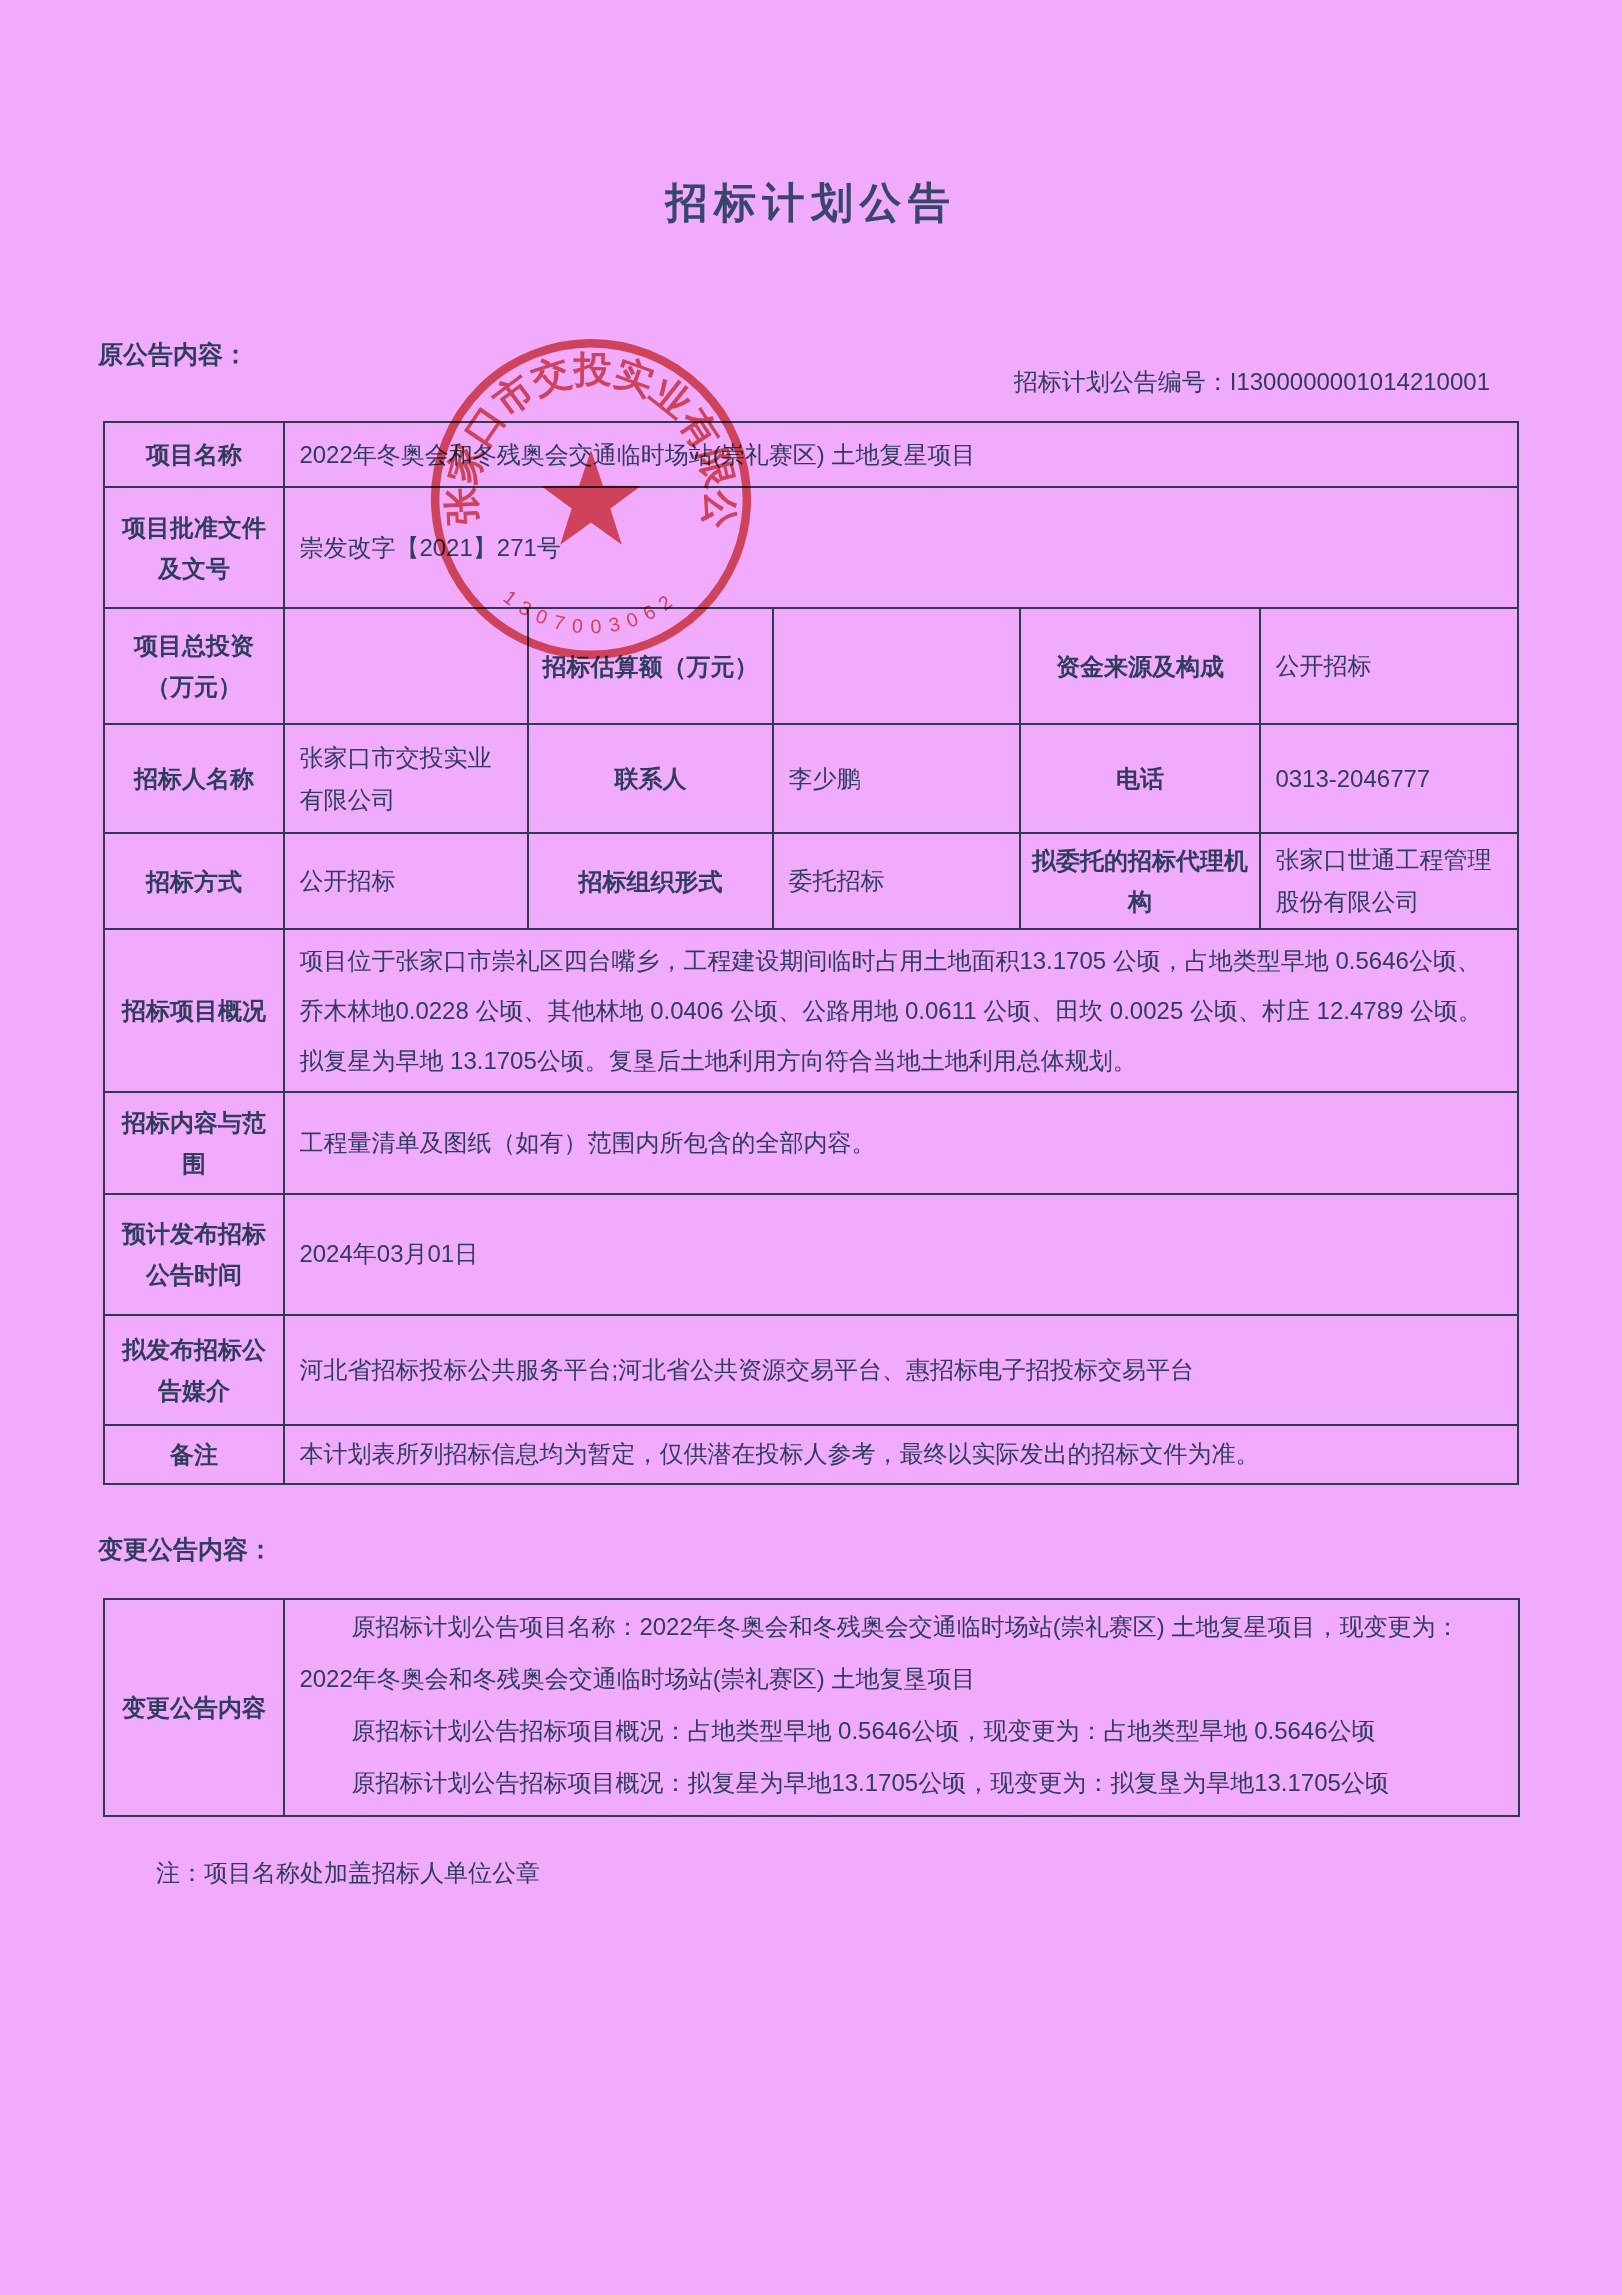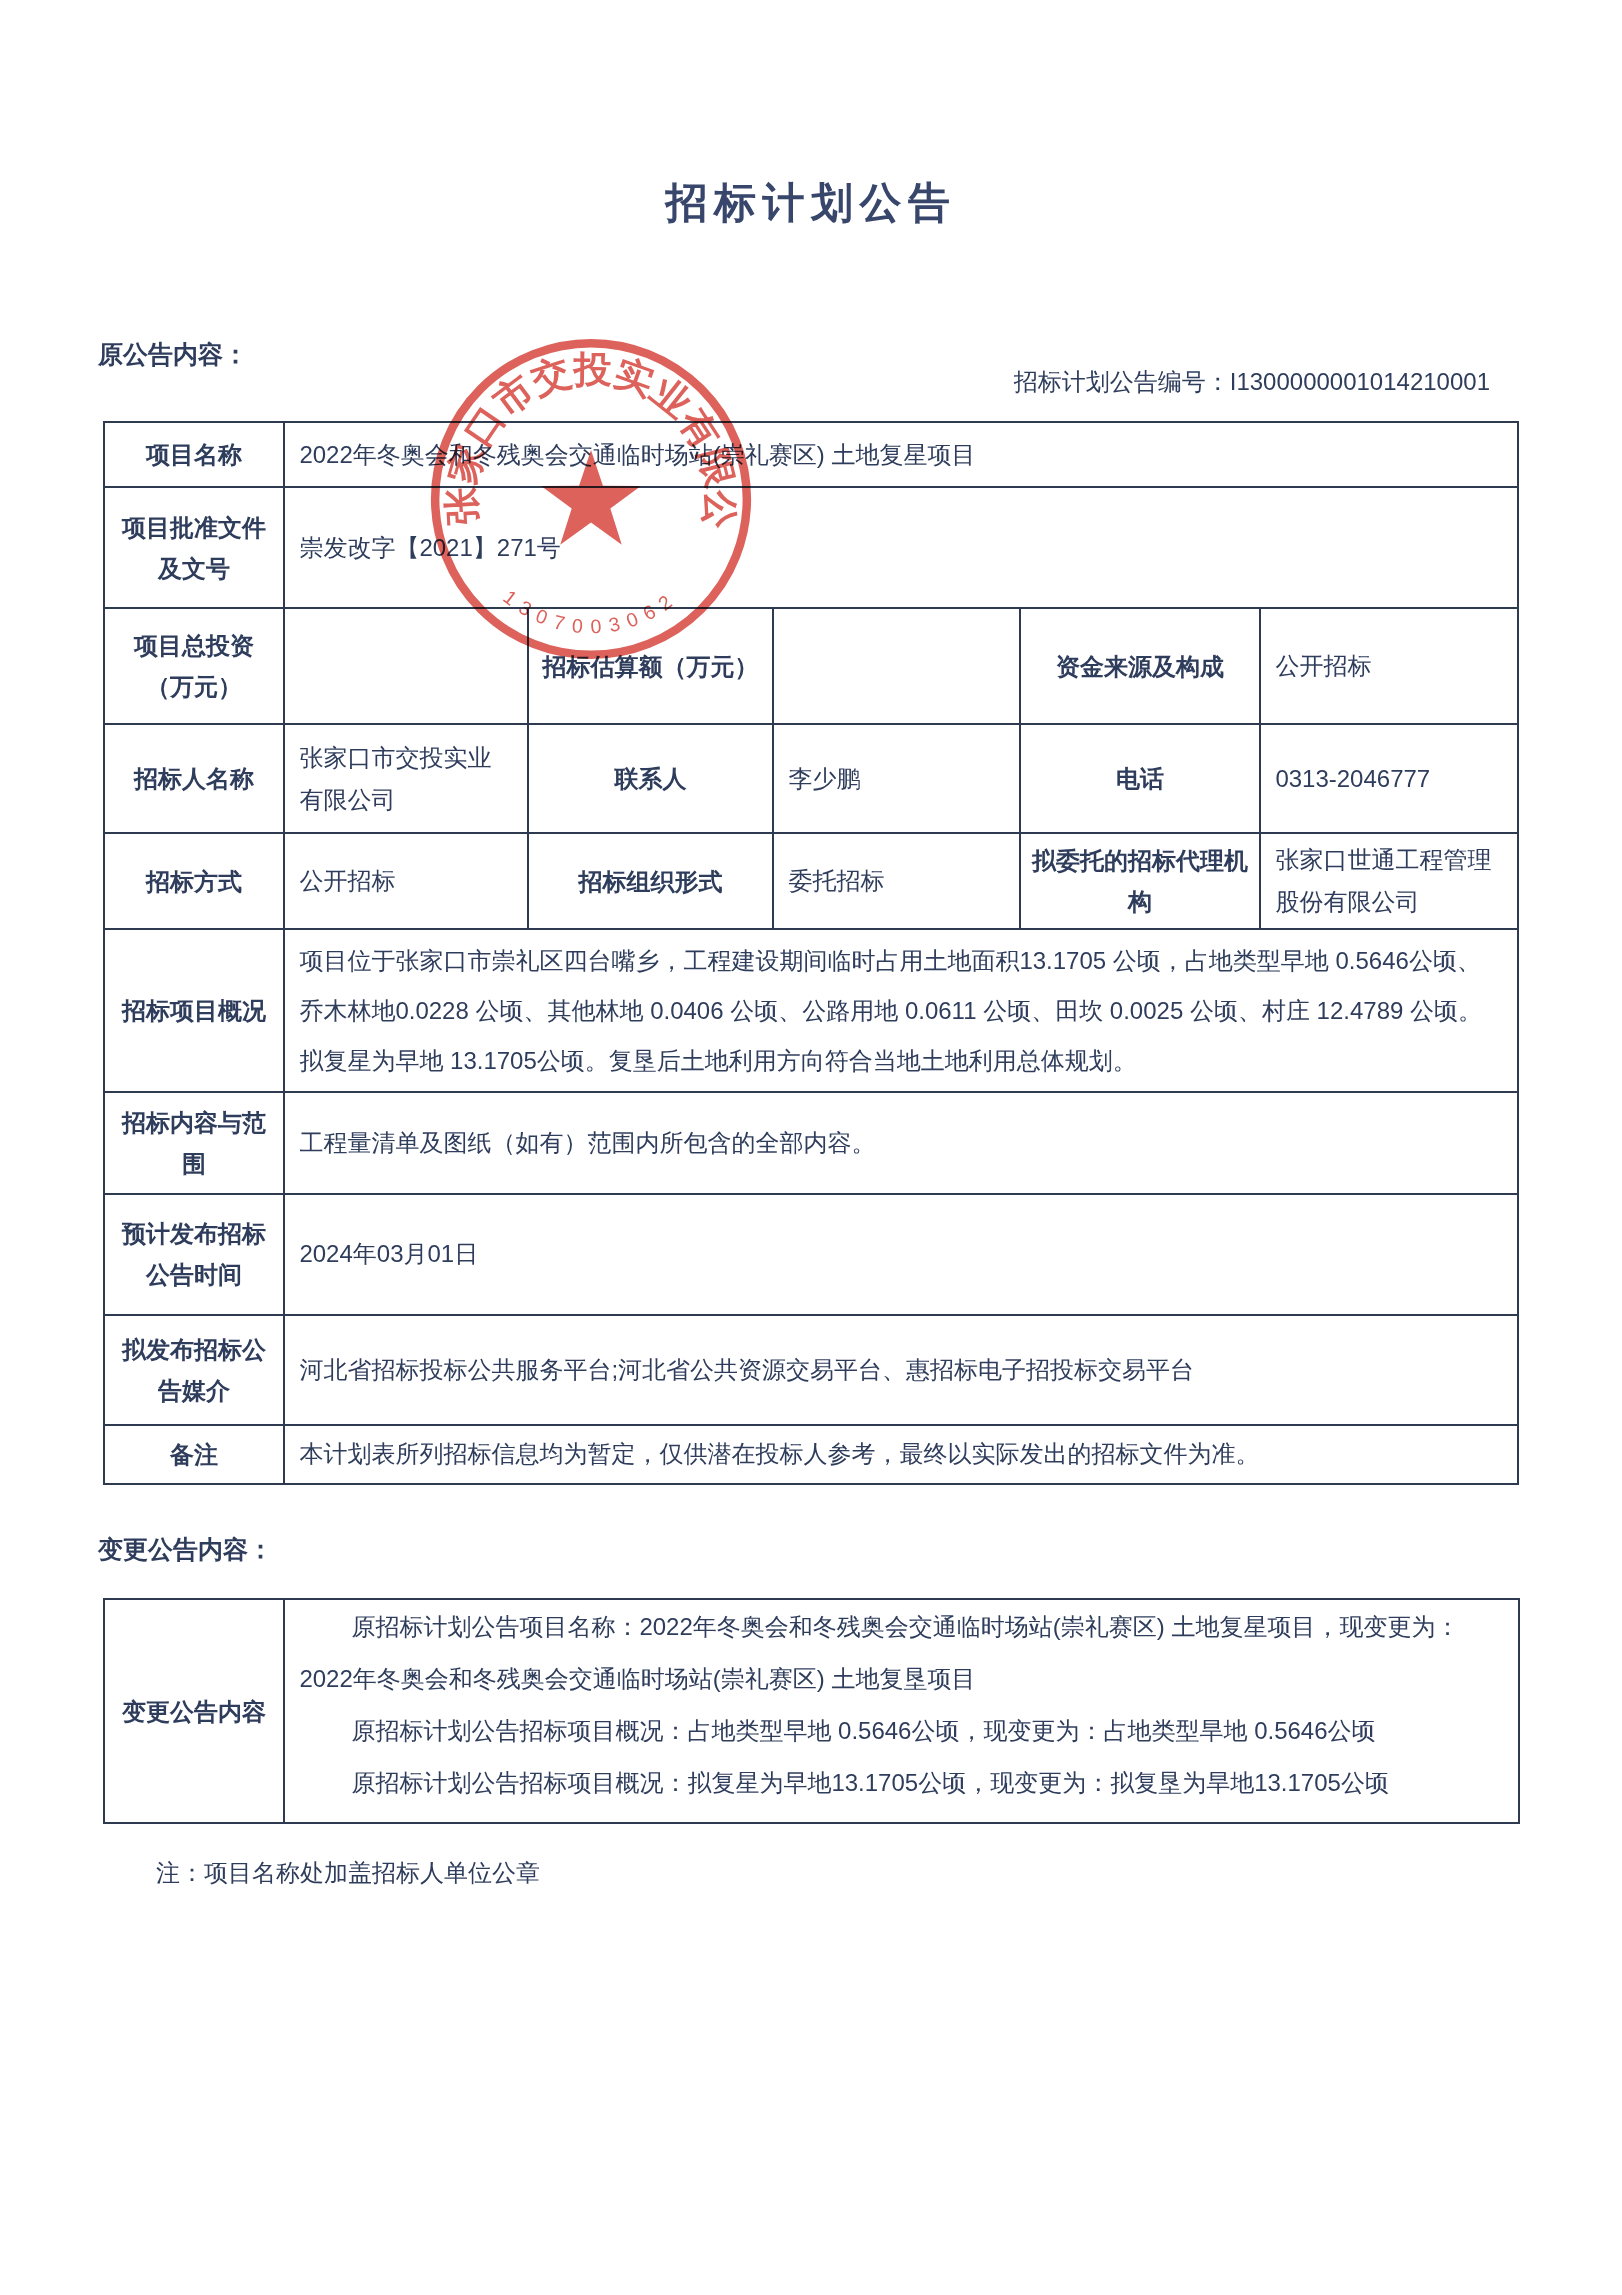--- a/index.html
+++ b/index.html
@@ -1,21 +1,21 @@
 <!DOCTYPE html>
 <html style="font-size:10.5px"><head>
 <meta charset="utf-8">
 <style>
   html, body { margin: 0; padding: 0; background: #e8e8e8; }
   .page {
     position: relative;
     width: 1622px;
     height: 2295px;
     margin: 0 auto;
-    background: #ffffff;
+    background: #f0abfc;
     overflow: hidden;
     font-family: "Liberation Sans", sans-serif;
     color: #2f3d5c;
   }
   .title {
     position: absolute;
     left: 0; top: 175px;
     width: 100%;
     margin: 0;
     text-align: center;
@@ -59,21 +59,21 @@
     padding: 5.2px 10.5px;
     line-height: 41px;
   }
   td.val {
     text-align: left;
     vertical-align: middle;
     padding: 5.2px 18.3px 5.2px 14.4px;
     line-height: 42px;
   }
   td.val.long { line-height: 50px; }
-  .change-table td.val { vertical-align: middle; padding-top: 1.3px; padding-bottom: 13px; }
+  .change-table td.val { vertical-align: middle; padding-top: 1.3px; padding-bottom: 6px; }
   .change-table p {
     margin: 0;
     text-indent: 52px;
     line-height: 52px;
     font-size: 24px;
   }
   .footnote {
     position: absolute;
     left: 156px; top: 1857px;
     font-size: 24px;

